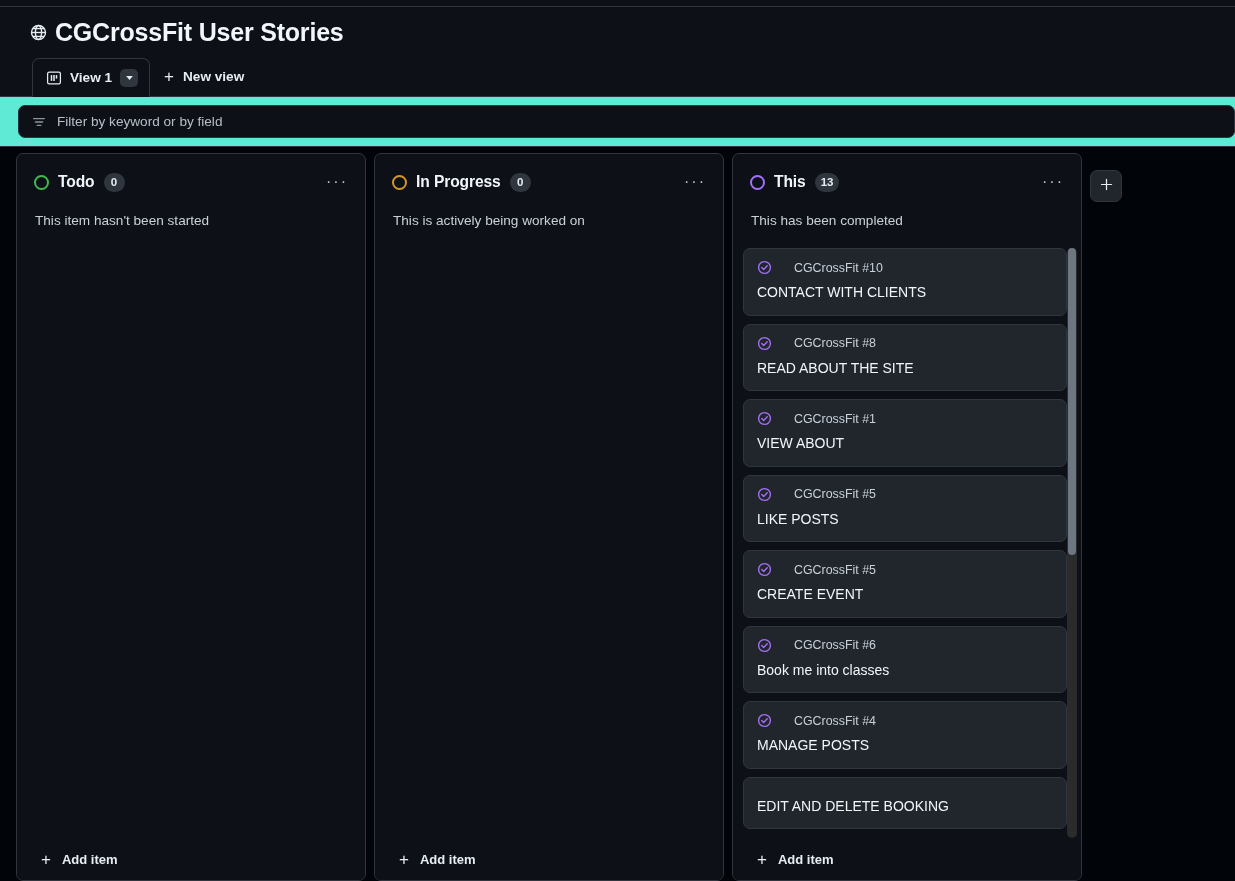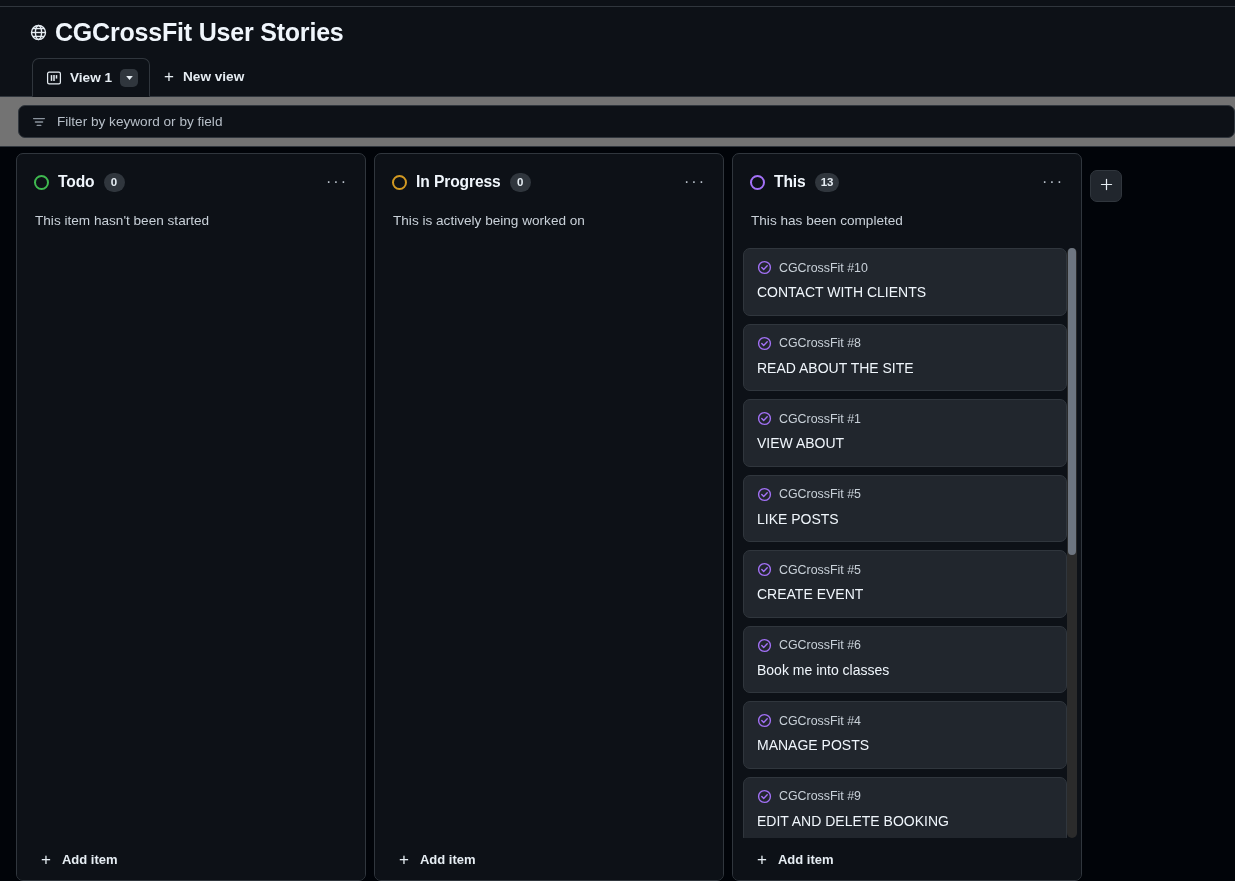--- a/index.html
+++ b/index.html
@@ -51,21 +51,21 @@
   }
   .newview {
     height: 39px; display: flex; align-items: center; gap: 9px;
     padding: 0 12px 0 14px; font-size: 13.6px; color: #e6edf3; font-weight: bold;
   }
   .plus-glyph { font-size: 17px; font-weight: 300; line-height: 1; color:#e6edf3; }
 
   
   .filterwrap {
     position: absolute; left: 0; top: 97px; width: 1235px; height: 50px;
-    background: #737373; display: flex; align-items: center; padding-left: 18px;
+    background: #5eead4; display: flex; align-items: center; padding-left: 18px;
     border-bottom: 1px solid #30363d;
   }
   .filterbox {
     height: 33px; width: 1230px; border: 1px solid #30363d; border-radius: 7px;
     background: #0d1117; display: flex; align-items: center; gap: 10px; padding-left: 12px;
   }
   .filter-icon { width: 16px; height: 16px; display: flex; color: #8b949e; }
   .filter-ph { font-size: 13.6px; color: #b7bfc8; }
 
   
@@ -95,21 +95,21 @@
   .col-desc { font-size: 13.6px; color: #c9d1d9; margin-top: 19px; padding-left: 1px; }
 
   .col-body {
     flex: 1; position: relative; overflow: hidden; padding: 11px 14px 0 10px; margin-top: 9px;
   }
   .cards { display: flex; flex-direction: column; gap: 8px; }
   .card {
     background: #21262d; border: 1px solid #30363d; border-radius: 7px;
     padding: 11px 13px 13px 13px; flex: none;
   }
-  .card-meta { display: flex; align-items: center; gap: 7px; }
+  .card-meta { display: flex; align-items: center; gap: 22px; }
   .card-icon { width: 15px; height: 15px; display: flex; flex: none; }
   .card-ref { font-size: 12.4px; color: #c9d1d9; }
   .card-title { font-size: 14px; color: #f0f6fc; margin-top: 9px; line-height: 1.25; }
 
   
   .scrolltrack {
     position: absolute; right: 4px; top: 11px; width: 10px; bottom: 0;
     background: #2b2b2b; border-radius: 5px;
   }
   .scrollthumb {
@@ -316,29 +316,20 @@
                   <svg width="15" height="15" viewBox="0 0 16 16" fill="none" stroke="#a371f7" stroke-width="1.45" stroke-linecap="round" stroke-linejoin="round">
                     <circle cx="8" cy="8" r="6.3"></circle>
                     <path d="M5.1 8.1l2 2 3.8-4"></path>
                   </svg>
                 </span>
                 <span class="card-ref">CGCrossFit #4</span>
               </div>
               <div class="card-title">MANAGE POSTS</div>
             </div>
             <div class="card">
-              <div class="card-meta">
-                <span class="card-icon">
-                  <svg width="15" height="15" viewBox="0 0 16 16" fill="none" stroke="#a371f7" stroke-width="1.45" stroke-linecap="round" stroke-linejoin="round">
-                    <circle cx="8" cy="8" r="6.3"></circle>
-                    <path d="M5.1 8.1l2 2 3.8-4"></path>
-                  </svg>
-                </span>
-                <span class="card-ref">CGCrossFit #9</span>
-              </div>
               <div class="card-title">EDIT AND DELETE BOOKING</div>
             </div>
           </div>
         <div class="scrolltrack">
           <div class="scrollthumb"></div>
         </div>
       </div>
       <div class="col-foot">
         <span class="plus-glyph">+</span>
         <span class="foot-label">Add item</span>

